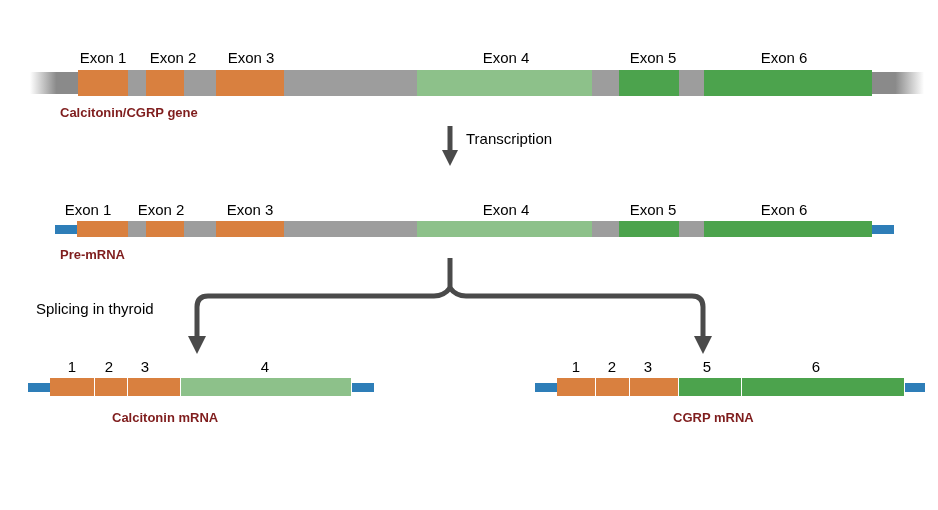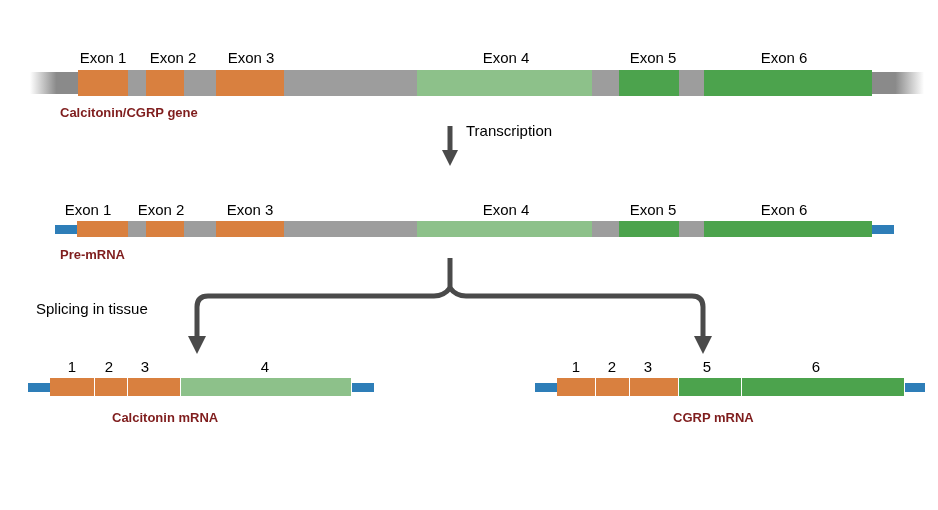--- a/index.html
+++ b/index.html
@@ -93,21 +93,21 @@
         <div class="seg" style="left: 284px; top: 70px; width: 133px; height: 26px; background: rgb(157, 157, 157);"></div>
         <div class="seg" style="left: 417px; top: 70px; width: 175px; height: 26px; background: rgb(141, 193, 138);"></div>
         <div class="seg" style="left: 592px; top: 70px; width: 27px; height: 26px; background: rgb(157, 157, 157);"></div>
         <div class="seg" style="left: 619px; top: 70px; width: 60px; height: 26px; background: rgb(76, 163, 77);"></div>
         <div class="seg" style="left: 679px; top: 70px; width: 25px; height: 26px; background: rgb(157, 157, 157);"></div>
         <div class="seg" style="left: 704px; top: 70px; width: 168px; height: 26px; background: rgb(76, 163, 77);"></div>
       </div>
     <div class="row-title" style="left:60px; top:106px;">Calcitonin/CGRP gene</div>
   </div>
 
-  <div class="flow-label" style="left:466px; top:123px;">Transcription</div>
+  <div class="flow-label" style="left:466px; top:131px;">Transcription</div>
 
   <div>
     <div id="pre-exon-labels">
         <div class="exon-label" style="top: 202px; left: 38px; width: 100px;">Exon 1</div>
         <div class="exon-label" style="top: 202px; left: 111px; width: 100px;">Exon 2</div>
         <div class="exon-label" style="top: 202px; left: 200px; width: 100px;">Exon 3</div>
         <div class="exon-label" style="top: 202px; left: 456px; width: 100px;">Exon 4</div>
         <div class="exon-label" style="top: 202px; left: 603px; width: 100px;">Exon 5</div>
         <div class="exon-label" style="top: 202px; left: 734px; width: 100px;">Exon 6</div>
       </div>
@@ -122,21 +122,21 @@
         <div class="seg" style="left: 417px; top: 221px; width: 175px; height: 16px; background: rgb(141, 193, 138);"></div>
         <div class="seg" style="left: 592px; top: 221px; width: 27px; height: 16px; background: rgb(157, 157, 157);"></div>
         <div class="seg" style="left: 619px; top: 221px; width: 60px; height: 16px; background: rgb(76, 163, 77);"></div>
         <div class="seg" style="left: 679px; top: 221px; width: 25px; height: 16px; background: rgb(157, 157, 157);"></div>
         <div class="seg" style="left: 704px; top: 221px; width: 168px; height: 16px; background: rgb(76, 163, 77);"></div>
         <div class="seg" style="left: 872px; top: 224.5px; width: 22px; height: 9px; background: rgb(46, 126, 184);"></div>
       </div>
     <div class="row-title" style="left:60px; top:248px;">Pre-mRNA</div>
   </div>
 
-  <div class="flow-label" style="left:36px; top:301px;">Splicing in tissue</div>
+  <div class="flow-label" style="left:36px; top:301px;">Splicing in thyroid</div>
 
   <div>
     <div id="calc-num-labels">
         <div class="num-label" style="top: 359px; left: 22px; width: 100px;">1</div>
         <div class="num-label" style="top: 359px; left: 59px; width: 100px;">2</div>
         <div class="num-label" style="top: 359px; left: 95px; width: 100px;">3</div>
         <div class="num-label" style="top: 359px; left: 215px; width: 100px;">4</div>
       </div>
     <div id="calc-segments">
         <div class="seg" style="left: 28px; top: 382.5px; width: 22px; height: 9px; background: rgb(46, 126, 184);"></div>

